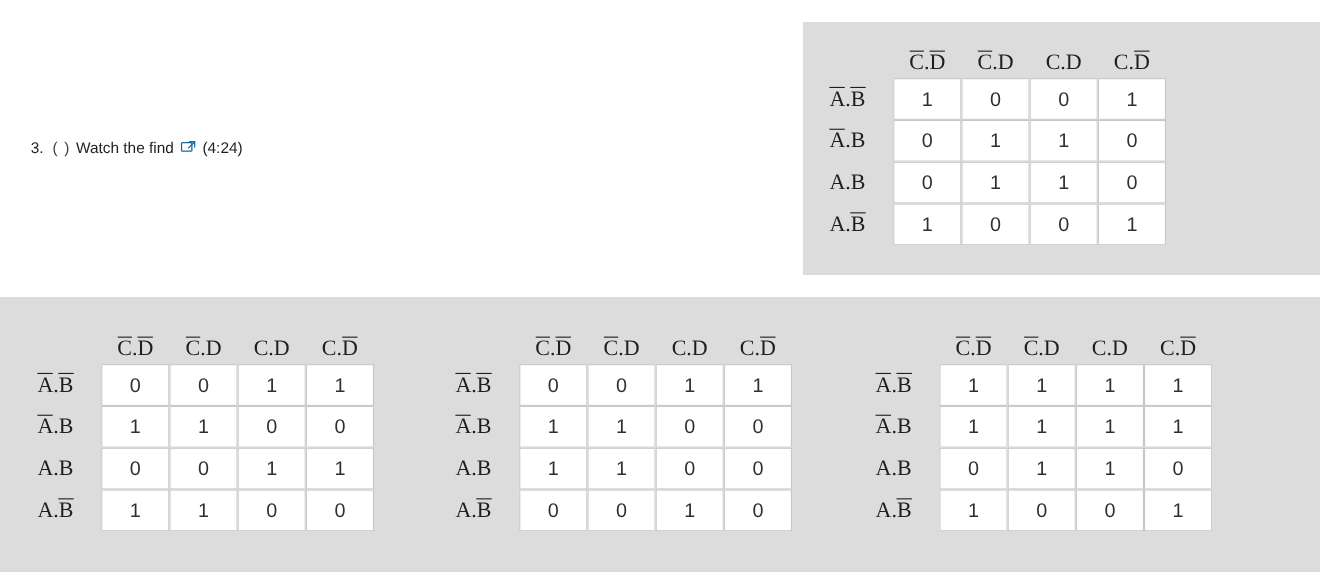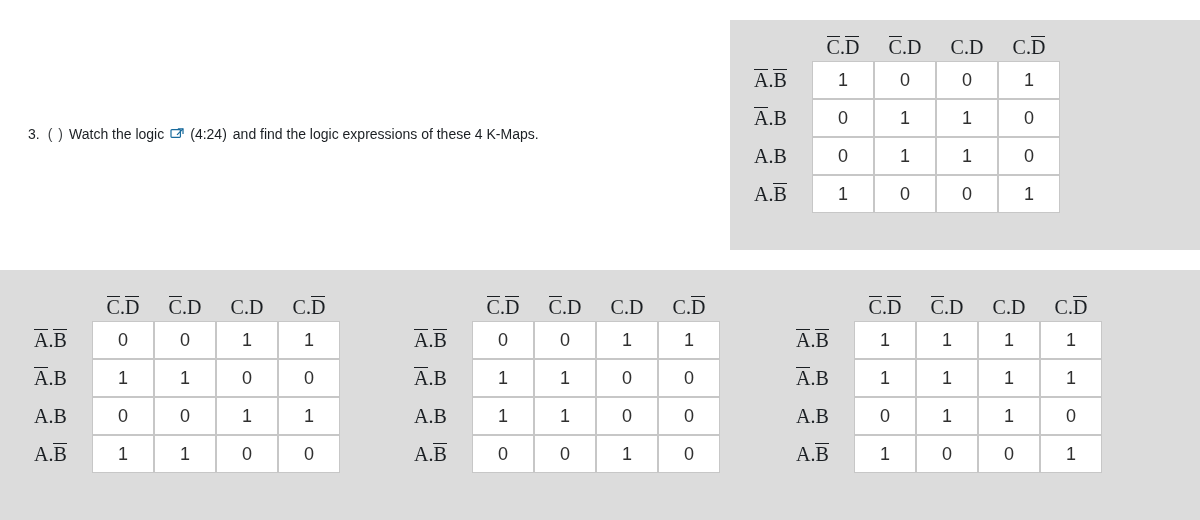--- a/index.html
+++ b/index.html
@@ -58,20 +58,21 @@
     position: absolute;
     left: 0; right: 0; bottom: 0;
     height: 250px;
     background: var(--panel-bg);
   }
 
   .kmap {
     position: absolute;
     font-family: Georgia, "Times New Roman", serif;
     font-size: 20px;
+    margin-top: 10px;
   }
   .kmap .col-headers {
     display: flex;
     margin-left: 62px;
     gap: 0;
   }
   .kmap .col-headers .ch {
     width: 62px;
     text-align: center;
     padding-bottom: 2px;
@@ -115,30 +116,29 @@
 <body>
 
 <div class="page">
   <div class="panel-top"></div>
   <div class="panel-bottom"></div>
 
   <div class="prompt">
     <span class="num">3.</span>
     <span class="paren">(</span>
     <span class="paren">)</span>
-    <span>Watch the logic</span>
+    <span>Watch the find</span>
     <span class="ext-icon">
       <svg viewBox="0 0 16 14" width="14" height="12">
         <rect x="1" y="2" width="11" height="9" rx="1" fill="none" stroke="#186a9c" stroke-width="1.4"></rect>
         <path d="M9 1 H15 V7" fill="none" stroke="#186a9c" stroke-width="1.4"></path>
         <path d="M15 1 L8 8" fill="none" stroke="#186a9c" stroke-width="1.4"></path>
       </svg>
     </span>
     <span>(4:24)</span>
-    <span>and find the logic expressions of these 4 K-Maps.</span>
   </div>
 
   <div id="kmap-top" class="kmap">
       <div class="col-headers">
         <div class="ch"><span class="ov">C</span>.<span class="ov">D</span></div>
         <div class="ch"><span class="ov">C</span>.D</div>
         <div class="ch">C.D</div>
         <div class="ch">C.<span class="ov">D</span></div>
       </div>
       <div class="rows">

